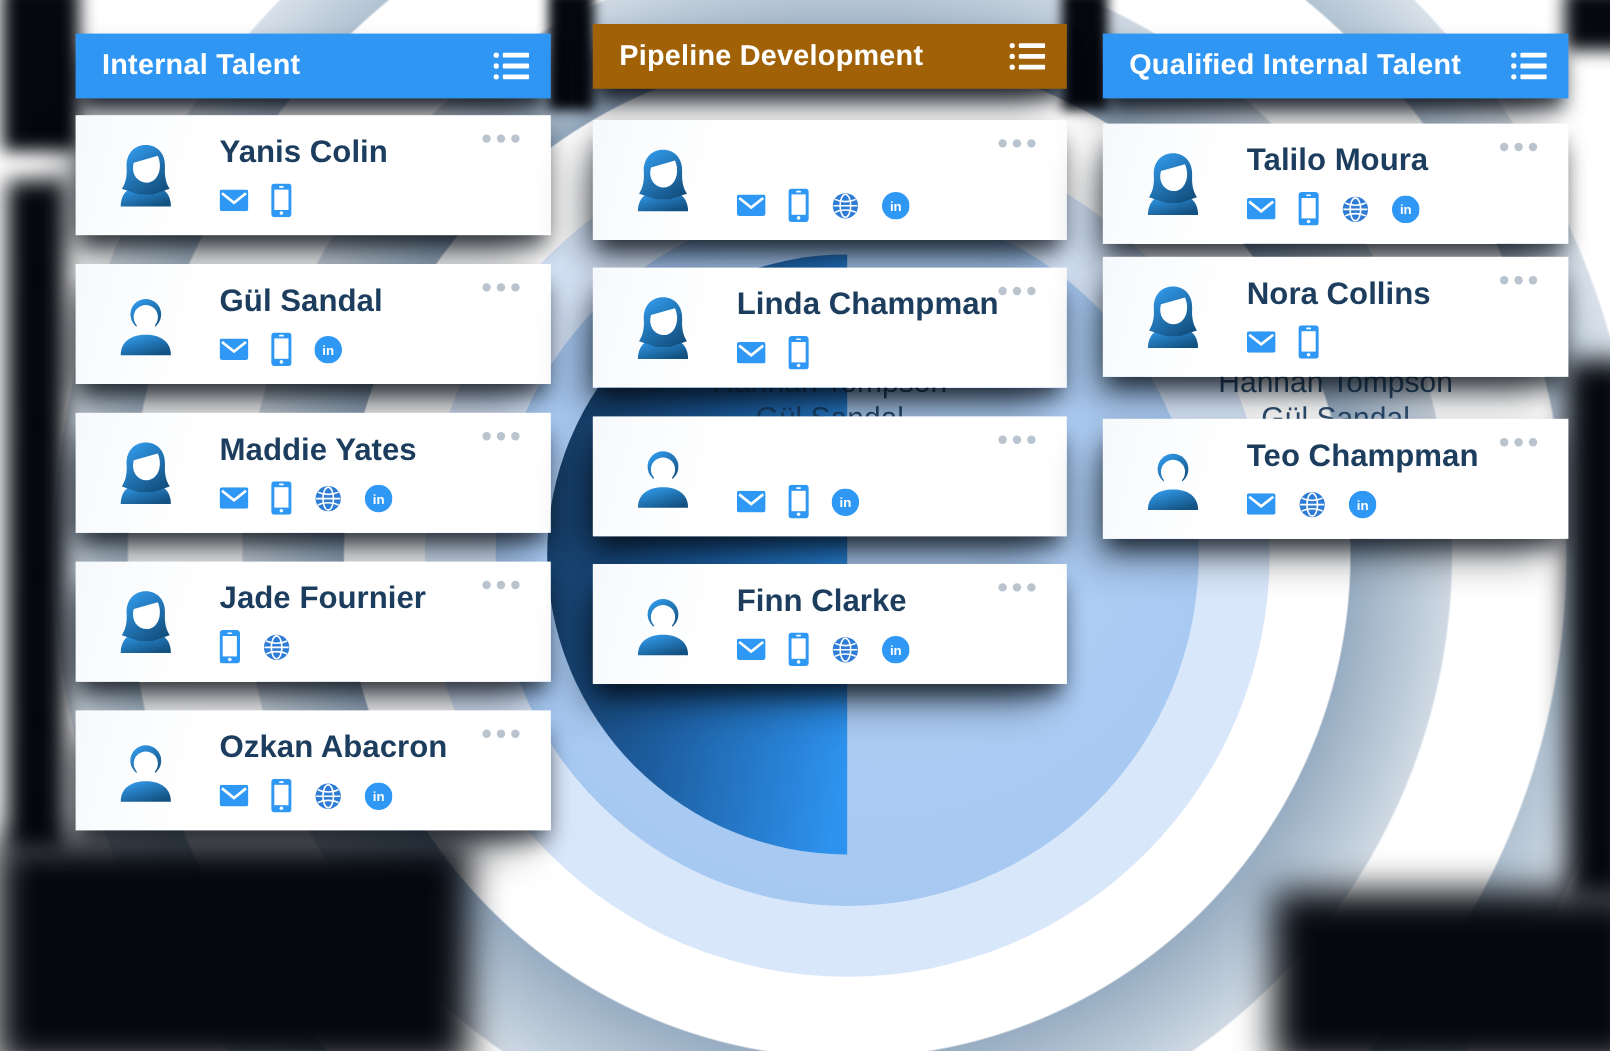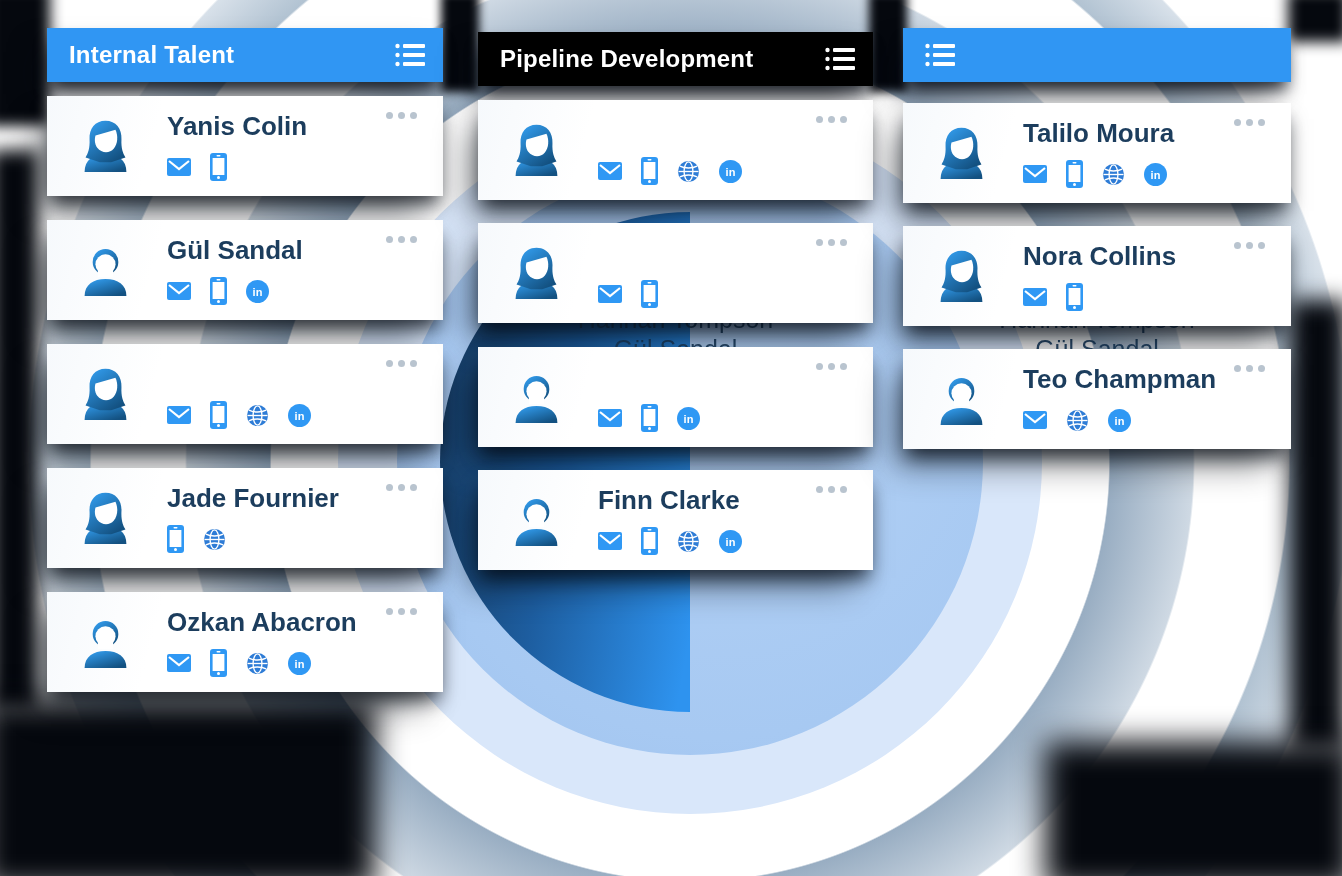--- a/index.html
+++ b/index.html
@@ -1,21 +1,21 @@
 <!DOCTYPE html>
 <html><head>
 <meta charset="utf-8">
 <style>
   html,body{margin:0;padding:0;}
   body{
     width:1342px;height:876px;position:relative;overflow:hidden;
     background:#ffffff;
     font-family:"Liberation Sans", sans-serif;
   }
-  .stage{position:absolute;inset:0;}
+  .stage{position:absolute;inset:0;margin-left:16px;}
 
   
   .ring{position:absolute;border-radius:50%;pointer-events:none;}
   .ring1{left:185px;top:-43px;width:1010px;height:1010px;z-index:1;
     background:radial-gradient(circle closest-side, rgba(0,0,0,0) 0 82.9%, #93a9bf 83.2%, #ccd7e2 99.6%, rgba(0,0,0,0) 100%);
     opacity:.95;}
   .ring2{left:28px;top:-200px;width:1324px;height:1324px;z-index:1;
     background:radial-gradient(circle closest-side, rgba(0,0,0,0) 0 90.4%, #a9bccd 90.7%, #d3dde7 99.7%, rgba(0,0,0,0) 100%);
     opacity:.9;}
   .circle-light{position:absolute;left:338px;top:110px;width:704px;height:704px;border-radius:50%;
@@ -179,20 +179,21 @@
             <defs>
               <linearGradient id="g3" x1="0" y1="0" x2="0.7" y2="1">
     <stop offset="0" stop-color="#35a3f7"></stop>
                 <stop offset="1" stop-color="#135181"></stop>
   </linearGradient>
             </defs>
       <path fill="url(#g3)" d="M8 58 C8 45 17 39 30 39 C43 39 52 45 52 58 Z"></path>
       <path fill="url(#g3)" d="M30 4 C19 4 12.6 12.5 13.2 23.5 C13.7 33 11.6 38.5 9 42.5 L24 47.5 L36 47.5 L51 42.5 C48.4 38.5 46.3 33 46.8 23.5 C47.4 12.5 41 4 30 4 Z"></path>
       <path fill="#ffffff" d="M19.5 19.5 L40.5 13.5 C43.4 20 43 28 38.8 33.2 C34.2 38.8 25.8 38.2 21.3 32.4 C18.3 28.2 18.4 23.2 19.5 19.5 Z"></path>
     </svg></span>
+       <span class="person-name">Maddie Yates</span>
        <span class="contacts">
           <span style="cursor:pointer;display:flex;">
             <svg viewBox="0 0 24 18" width="24" height="18">
       <rect x="0" y="0" width="24" height="18" rx="2" fill="#2F98F4"></rect>
       <path d="M2 3 L12 11 L22 3" fill="none" stroke="#ffffff" stroke-width="2.2"></path>
     </svg>
           </span>
           <span style="cursor:pointer;display:flex;">
             <svg viewBox="0 0 17 28" width="17" height="28">
       <rect x="0" y="0" width="17" height="28" rx="3" fill="#2F98F4"></rect>
@@ -315,21 +316,21 @@
        <span class="dots" style="cursor:pointer;">
           <i></i>
           <i></i>
           <i></i>
         </span>
       </div>
       <div class="hidden-text" style="left: 478px; width: 395px; top: 306px;">
         <div class="l1">Hannah Tompson</div>
        <div class="l2">Gül Sandal</div>
       </div>
-      <div class="column-header" style="left: 478px; width: 395px; top: 32px; background: #000000;">
+      <div class="column-header" style="left: 478px; width: 395px; top: 20px; background: #a16207;">
         <span class="title">Pipeline Development</span>
      <span style="cursor:pointer;display:flex;">
           <svg class="list-icon" viewBox="0 0 30 24">
     <g fill="#ffffff">
       <circle cx="2.5" cy="3" r="2.2"></circle>
               <rect x="8" y="1" width="22" height="4" rx="1"></rect>
       <circle cx="2.5" cy="12" r="2.2"></circle>
               <rect x="8" y="10" width="22" height="4" rx="1"></rect>
       <circle cx="2.5" cy="21" r="2.2"></circle>
               <rect x="8" y="19" width="22" height="4" rx="1"></rect>
@@ -393,20 +394,21 @@
             <defs>
               <linearGradient id="g7" x1="0" y1="0" x2="0.7" y2="1">
     <stop offset="0" stop-color="#35a3f7"></stop>
                 <stop offset="1" stop-color="#135181"></stop>
   </linearGradient>
             </defs>
       <path fill="url(#g7)" d="M8 58 C8 45 17 39 30 39 C43 39 52 45 52 58 Z"></path>
       <path fill="url(#g7)" d="M30 4 C19 4 12.6 12.5 13.2 23.5 C13.7 33 11.6 38.5 9 42.5 L24 47.5 L36 47.5 L51 42.5 C48.4 38.5 46.3 33 46.8 23.5 C47.4 12.5 41 4 30 4 Z"></path>
       <path fill="#ffffff" d="M19.5 19.5 L40.5 13.5 C43.4 20 43 28 38.8 33.2 C34.2 38.8 25.8 38.2 21.3 32.4 C18.3 28.2 18.4 23.2 19.5 19.5 Z"></path>
     </svg></span>
+       <span class="person-name">Linda Champman</span>
        <span class="contacts">
           <span style="cursor:pointer;display:flex;">
             <svg viewBox="0 0 24 18" width="24" height="18">
       <rect x="0" y="0" width="24" height="18" rx="2" fill="#2F98F4"></rect>
       <path d="M2 3 L12 11 L22 3" fill="none" stroke="#ffffff" stroke-width="2.2"></path>
     </svg>
           </span>
           <span style="cursor:pointer;display:flex;">
             <svg viewBox="0 0 17 28" width="17" height="28">
       <rect x="0" y="0" width="17" height="28" rx="3" fill="#2F98F4"></rect>
@@ -514,20 +516,21 @@
           <i></i>
           <i></i>
           <i></i>
         </span>
       </div>
       <div class="hidden-text" style="left: 903px; width: 388px; top: 306px;">
         <div class="l1">Hannah Tompson</div>
        <div class="l2">Gül Sandal</div>
       </div>
       <div class="column-header" style="left: 903px; width: 388px; top: 28px; background: rgb(48, 150, 243);">
+        <span class="title">Qualified Internal Talent</span>
      <span style="cursor:pointer;display:flex;">
           <svg class="list-icon" viewBox="0 0 30 24">
     <g fill="#ffffff">
       <circle cx="2.5" cy="3" r="2.2"></circle>
               <rect x="8" y="1" width="22" height="4" rx="1"></rect>
       <circle cx="2.5" cy="12" r="2.2"></circle>
               <rect x="8" y="10" width="22" height="4" rx="1"></rect>
       <circle cx="2.5" cy="21" r="2.2"></circle>
               <rect x="8" y="19" width="22" height="4" rx="1"></rect>
     </g>
@@ -579,21 +582,21 @@
       <text x="12" y="16.4" text-anchor="middle" font-family="Liberation Sans, sans-serif" font-size="11.5" font-weight="bold" fill="#ffffff">in</text>
     </svg>
           </span>
         </span>
        <span class="dots" style="cursor:pointer;">
           <i></i>
           <i></i>
           <i></i>
         </span>
       </div>
-      <div class="card" style="left: 903px; width: 388px; top: 226px;">
+      <div class="card" style="left: 903px; width: 388px; top: 214px;">
         <span class="avatar"><svg viewBox="0 0 60 60" width="57" height="57">
             <defs>
               <linearGradient id="g11" x1="0" y1="0" x2="0.7" y2="1">
     <stop offset="0" stop-color="#35a3f7"></stop>
                 <stop offset="1" stop-color="#135181"></stop>
   </linearGradient>
             </defs>
       <path fill="url(#g11)" d="M8 58 C8 45 17 39 30 39 C43 39 52 45 52 58 Z"></path>
       <path fill="url(#g11)" d="M30 4 C19 4 12.6 12.5 13.2 23.5 C13.7 33 11.6 38.5 9 42.5 L24 47.5 L36 47.5 L51 42.5 C48.4 38.5 46.3 33 46.8 23.5 C47.4 12.5 41 4 30 4 Z"></path>
       <path fill="#ffffff" d="M19.5 19.5 L40.5 13.5 C43.4 20 43 28 38.8 33.2 C34.2 38.8 25.8 38.2 21.3 32.4 C18.3 28.2 18.4 23.2 19.5 19.5 Z"></path>

